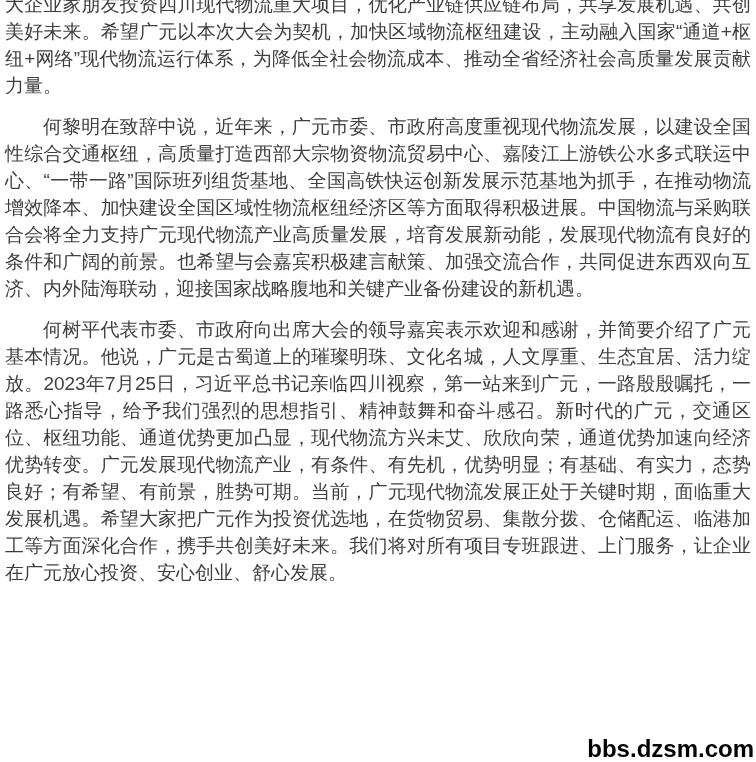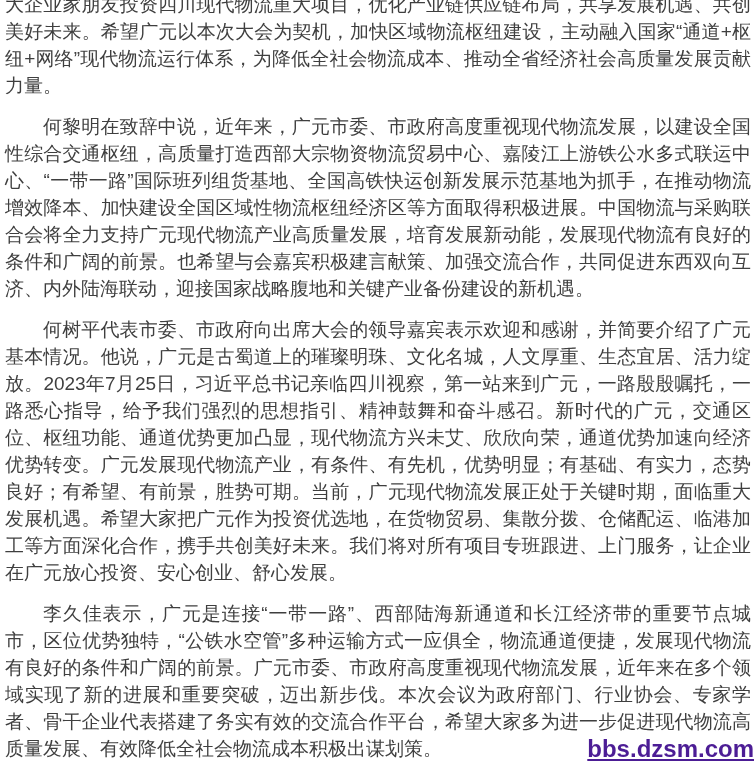--- a/index.html
+++ b/index.html
@@ -33,29 +33,27 @@
     margin-top: 0;
     text-indent: 0;         
   }
   .watermark {
     position: absolute;
     right: 2px;
     bottom: -1px;
     font-weight: bold;
     font-size: 24px;
     letter-spacing: 0;
-    color: #4c1d95;
+    color: #000000;
     font-family: "Liberation Sans", sans-serif;
     white-space: nowrap;
-    text-decoration: underline;
   }
 </style>
 </head>
 <body>
 
 <div class="article">
   <p class="continuation">大企业家朋友投资四川现代物流重大项目，优化产业链供应链布局，共享发展机遇、共创美好未来。希望广元以本次大会为契机，加快区域物流枢纽建设，主动融入国家“通道+枢纽+网络”现代物流运行体系，为降低全社会物流成本、推动全省经济社会高质量发展贡献力量。</p>
   <p>何黎明在致辞中说，近年来，广元市委、市政府高度重视现代物流发展，以建设全国性综合交通枢纽，高质量打造西部大宗物资物流贸易中心、嘉陵江上游铁公水多式联运中心、“一带一路”国际班列组货基地、全国高铁快运创新发展示范基地为抓手，在推动物流增效降本、加快建设全国区域性物流枢纽经济区等方面取得积极进展。中国物流与采购联合会将全力支持广元现代物流产业高质量发展，培育发展新动能，发展现代物流有良好的条件和广阔的前景。也希望与会嘉宾积极建言献策、加强交流合作，共同促进东西双向互济、内外陆海联动，迎接国家战略腹地和关键产业备份建设的新机遇。</p>
   <p>何树平代表市委、市政府向出席大会的领导嘉宾表示欢迎和感谢，并简要介绍了广元基本情况。他说，广元是古蜀道上的璀璨明珠、文化名城，人文厚重、生态宜居、活力绽放。2023年7月25日，习近平总书记亲临四川视察，第一站来到广元，一路殷殷嘱托，一路悉心指导，给予我们强烈的思想指引、精神鼓舞和奋斗感召。新时代的广元，交通区位、枢纽功能、通道优势更加凸显，现代物流方兴未艾、欣欣向荣，通道优势加速向经济优势转变。广元发展现代物流产业，有条件、有先机，优势明显；有基础、有实力，态势良好；有希望、有前景，胜势可期。当前，广元现代物流发展正处于关键时期，面临重大发展机遇。希望大家把广元作为投资优选地，在货物贸易、集散分拨、仓储配运、临港加工等方面深化合作，携手共创美好未来。我们将对所有项目专班跟进、上门服务，让企业在广元放心投资、安心创业、舒心发展。</p>
-  <p>李久佳表示，广元是连接“一带一路”、西部陆海新通道和长江经济带的重要节点城市，区位优势独特，“公铁水空管”多种运输方式一应俱全，物流通道便捷，发展现代物流有良好的条件和广阔的前景。广元市委、市政府高度重视现代物流发展，近年来在多个领域实现了新的进展和重要突破，迈出新步伐。本次会议为政府部门、行业协会、专家学者、骨干企业代表搭建了务实有效的交流合作平台，希望大家多为进一步促进现代物流高质量发展、有效降低全社会物流成本积极出谋划策。</p>
 </div>
 
 <div class="watermark">bbs.dzsm.com</div>
 
 </body></html>

